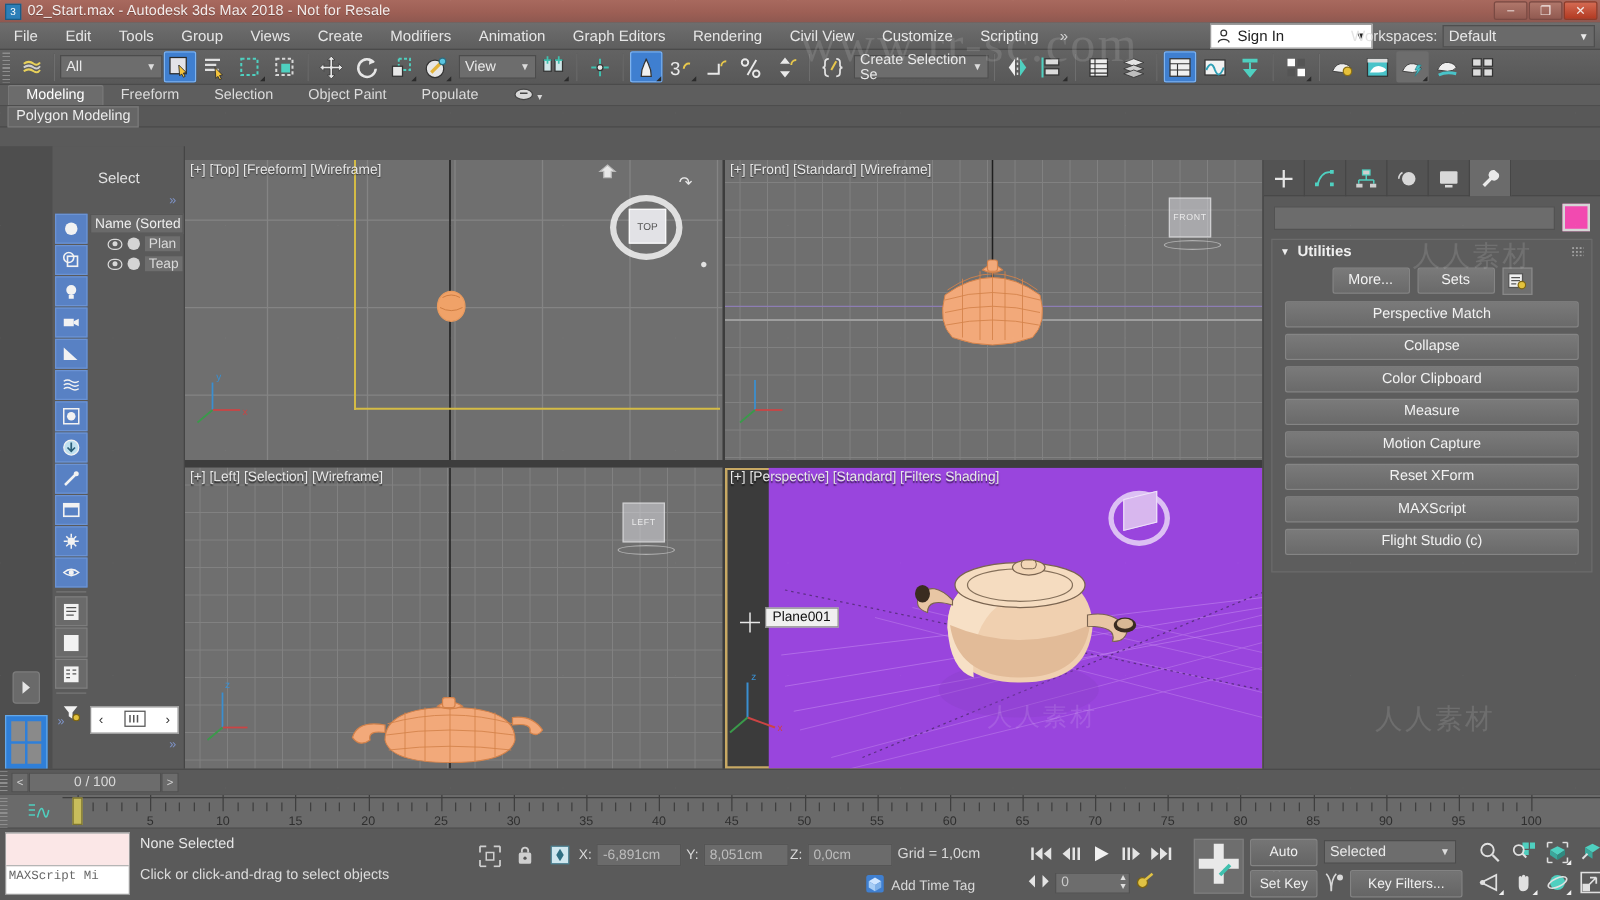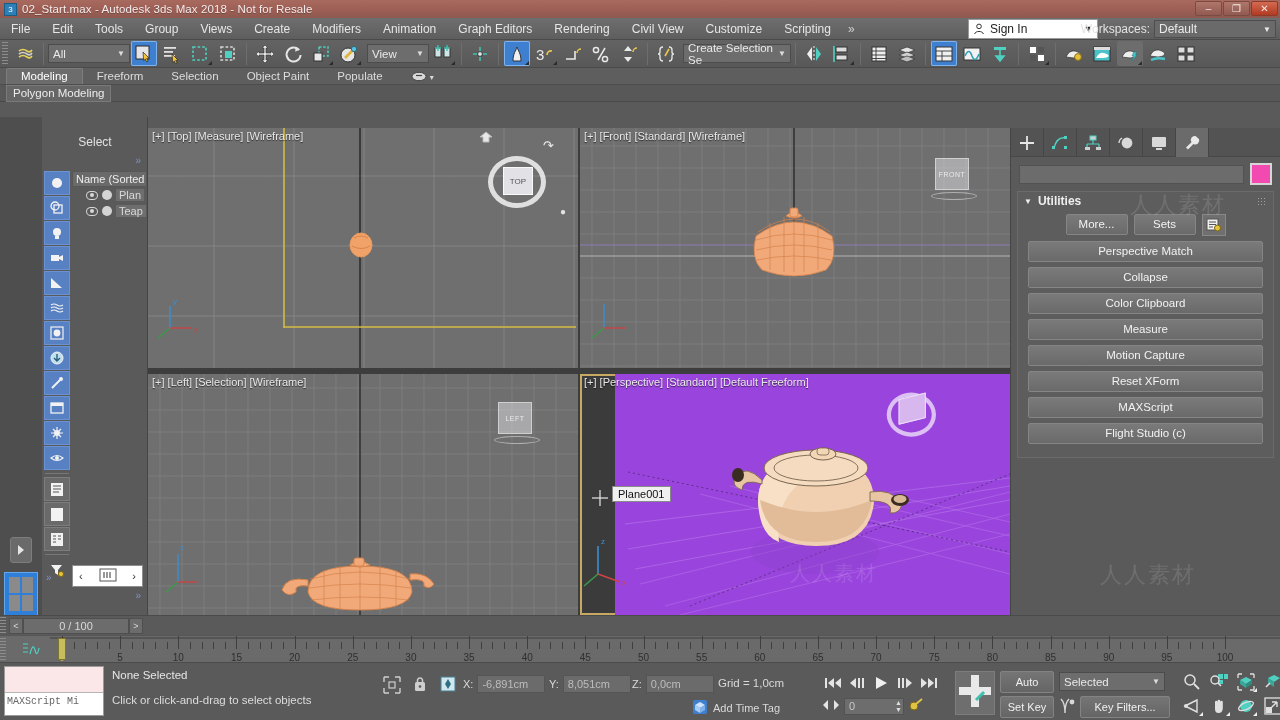--- a/index.html
+++ b/index.html
@@ -673,21 +673,21 @@
           </g>
           <g stroke-width="1.4" fill="none">
             <line x1="22" y1="200" x2="22" y2="178" stroke="#3a8fd0"></line>
             <line x1="22" y1="200" x2="44" y2="200" stroke="#cc4444"></line>
             <line x1="22" y1="200" x2="10" y2="210" stroke="#3a9a4a"></line>
           </g>
           <text x="25" y="176" font-size="8" fill="#3a8fd0" font-family="Liberation Sans">y</text>
           <text x="46" y="204" font-size="8" fill="#cc4444" font-family="Liberation Sans">x</text>
         </svg>
       </div>
-      <div class="vp-label">[+] [Top] [Measure] [Wireframe]</div>
+      <div class="vp-label">[+] [Top] [Freeform] [Wireframe]</div>
       <div style="position:absolute;left:330px;top:2px">
         <svg width="16" height="14" viewBox="0 0 16 14">
             <path d="M8 2 L14 7 H11 V12 H5 V7 H2z" fill="#e8e8e8" stroke="#b9b9b9"></path>
           </svg>
       </div>
       <div class="cube" style="left:338px;top:18px;">
         <div class="ring"></div>
         <div class="face">TOP</div>
       </div>
       <div style="position:absolute;left:395px;top:10px;color:rgba(255,255,255,.85);font-size:13px">↷</div>
@@ -872,21 +872,21 @@
             <text x="21" y="170" font-size="8" fill="#3a8fd0" font-family="Liberation Sans">z</text>
             <text x="42" y="211" font-size="8" fill="#cc4444" font-family="Liberation Sans">x</text>
           </g>
 
           <g stroke="#e8e8e8" stroke-width="1.2">
             <line x1="12" y1="124" x2="28" y2="124"></line>
               <line x1="20" y1="116" x2="20" y2="132"></line>
           </g>
         </svg>
       </div>
-      <div class="vp-label">[+] [Perspective] [Standard] [Default Freeform]</div>
+      <div class="vp-label">[+] [Perspective] [Standard] [Filters Shading]</div>
       <div class="tooltipbox" style="left:32px;top:112px">Plane001</div>
       <div class="cube" style="left:305px;top:10px;transform:scale(.85);transform-origin:0 0;opacity:.85">
         <div class="ring"></div>
         <div style="position:absolute;left:16px;top:14px;width:32px;height:30px;background:#e3ccf2;border:1px solid #fff;transform:skewY(-14deg)"></div>
       </div>
     </div>
   </div>
 
   <div class="rightpanel">
     <div class="rp-tabs">
@@ -1305,16 +1305,17 @@
         <svg width="18" height="18" viewBox="0 0 18 18">
             <rect x="1" y="1" width="16" height="16" fill="none" stroke="#e0e0e0" stroke-width="1.3"></rect>
             <path d="M6 12 L13 5 M13 5 h-5 M13 5 v5" stroke="#e0e0e0" stroke-width="1.4" fill="none"></path>
             <rect x="2" y="10" width="6" height="6" fill="#e0e0e0"></rect>
           </svg>
       </div>
     </div>
   </div>
 
   <div class="wm-dots"></div>
+  <div class="watermark" style="left:640px;top:12px;font-size:40px">www.rr-sc.com</div>
   <div class="watermark" style="left:1130px;top:190px;font-size:22px">人人素材</div>
   <div class="watermark" style="left:1100px;top:560px;font-size:22px">人人素材</div>
   <div class="watermark" style="left:790px;top:560px;font-size:20px">人人素材</div>
 </div>
 
 </body></html>

